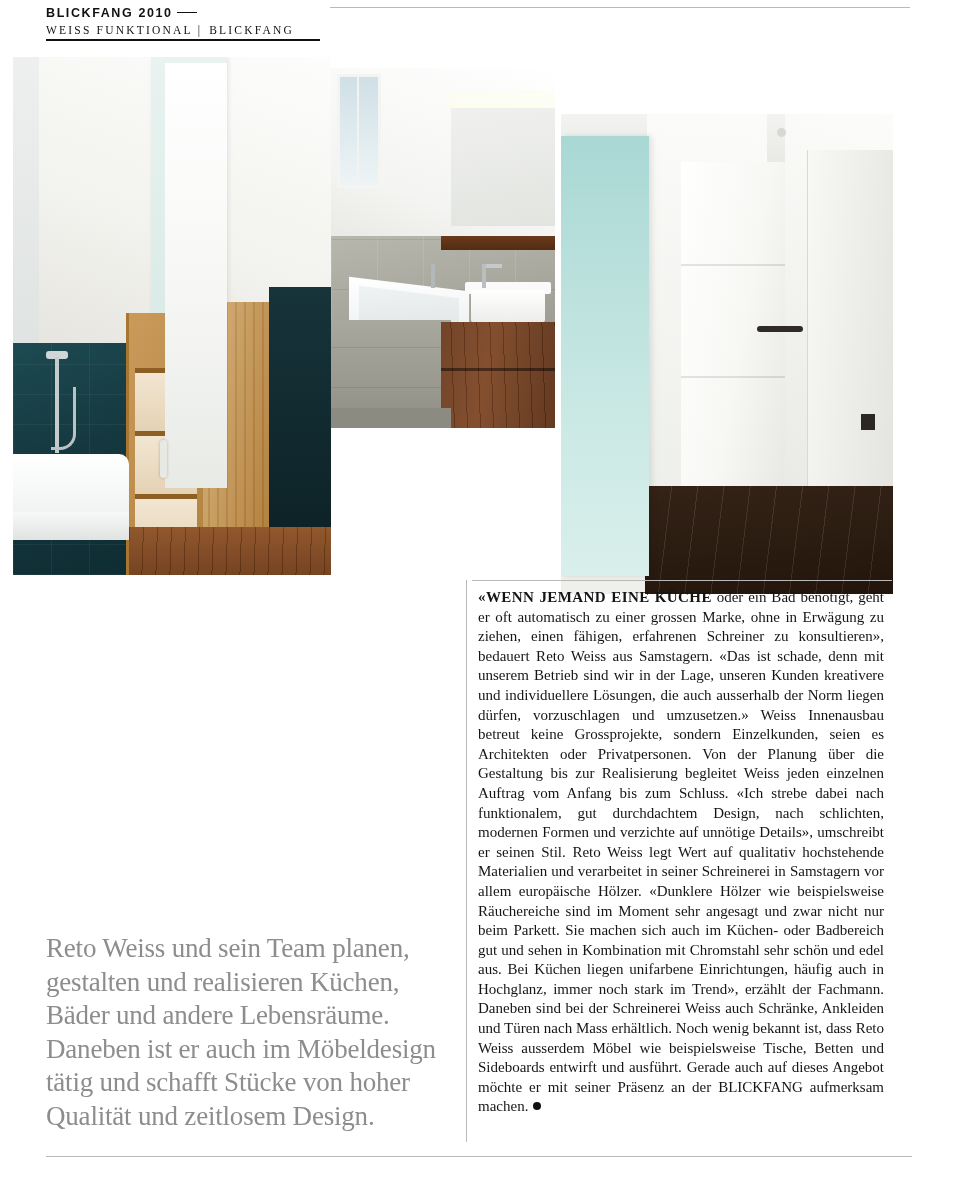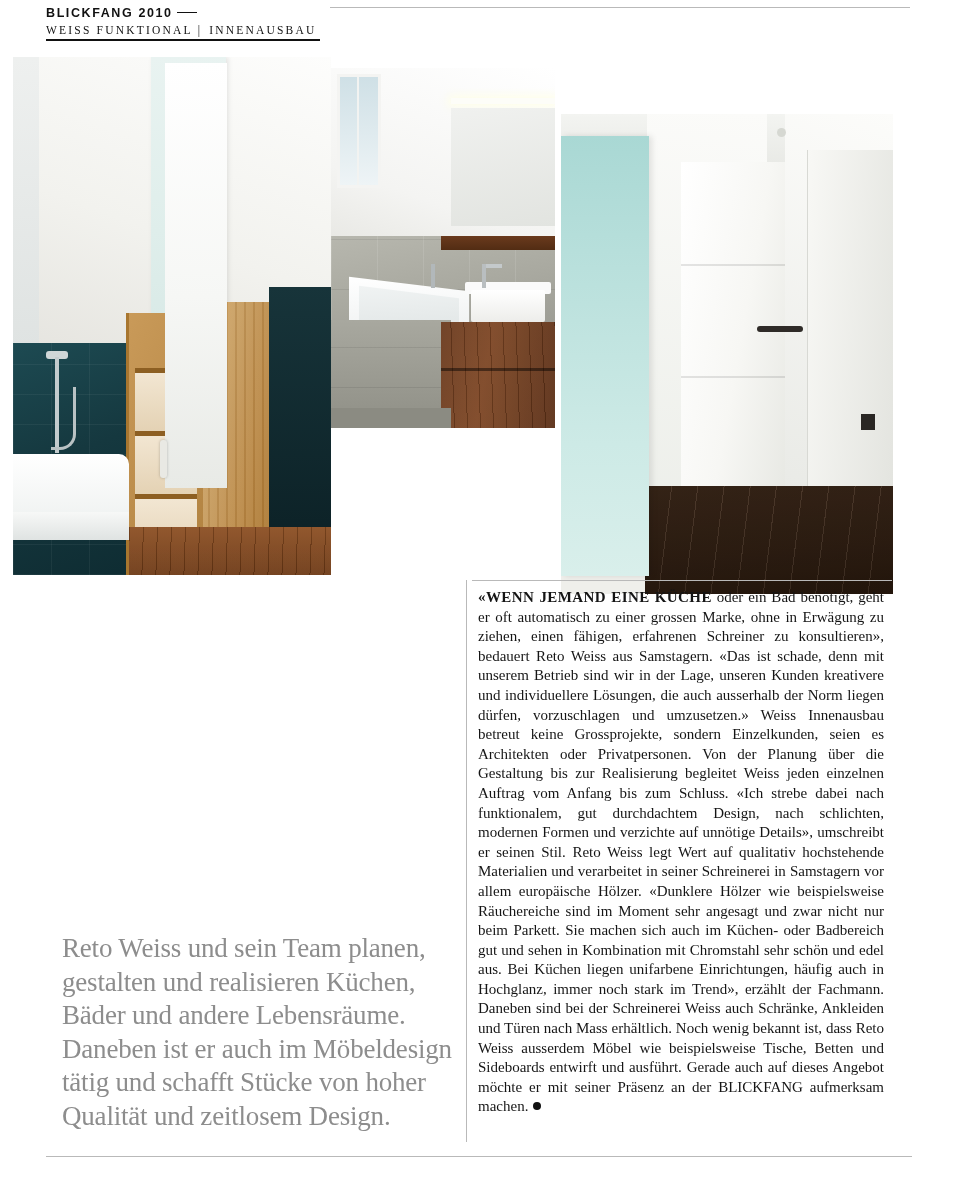--- a/index.html
+++ b/index.html
@@ -369,21 +369,21 @@
     width: 400px;
     font-family: "Liberation Serif", serif;
     font-weight: bold;
     font-size: 27.5px;
     line-height: 30px;
     letter-spacing: -0.2px;
     color: #111;
   }
   .lead {
     position: absolute;
-    left: 62px;
+    left: 46px;
     top: 908px;
     width: 405px;
     font-family: "Liberation Serif", serif;
     font-size: 27px;
     line-height: 33.5px;
     color: #8d8d8d;
     letter-spacing: -0.2px;
     margin-top: 24px;
   }
 
@@ -451,21 +451,21 @@
 </style>
 </head>
 <body>
 
 <div class="page">
 
   <div class="top-rule-right"></div>
 
   <div class="header">
     <div class="header-line1"><span>BLICKFANG 2010</span><span class="dash"></span></div>
-    <div class="header-line2"><span>WEISS FUNKTIONAL</span><span class="sep">|</span><span>INNENAUSBAU</span></div>
+    <div class="header-line2"><span>WEISS FUNKTIONAL</span><span class="sep">|</span><span>BLICKFANG</span></div>
   </div>
   <div class="header-rule"></div>
 
   <div class="photos">
 
     <div class="photo p1">
       <div class="wall-left"></div>
       <div class="upper-wall"></div>
       <div class="tile-wall"></div>
       <div class="dark-right"></div>

